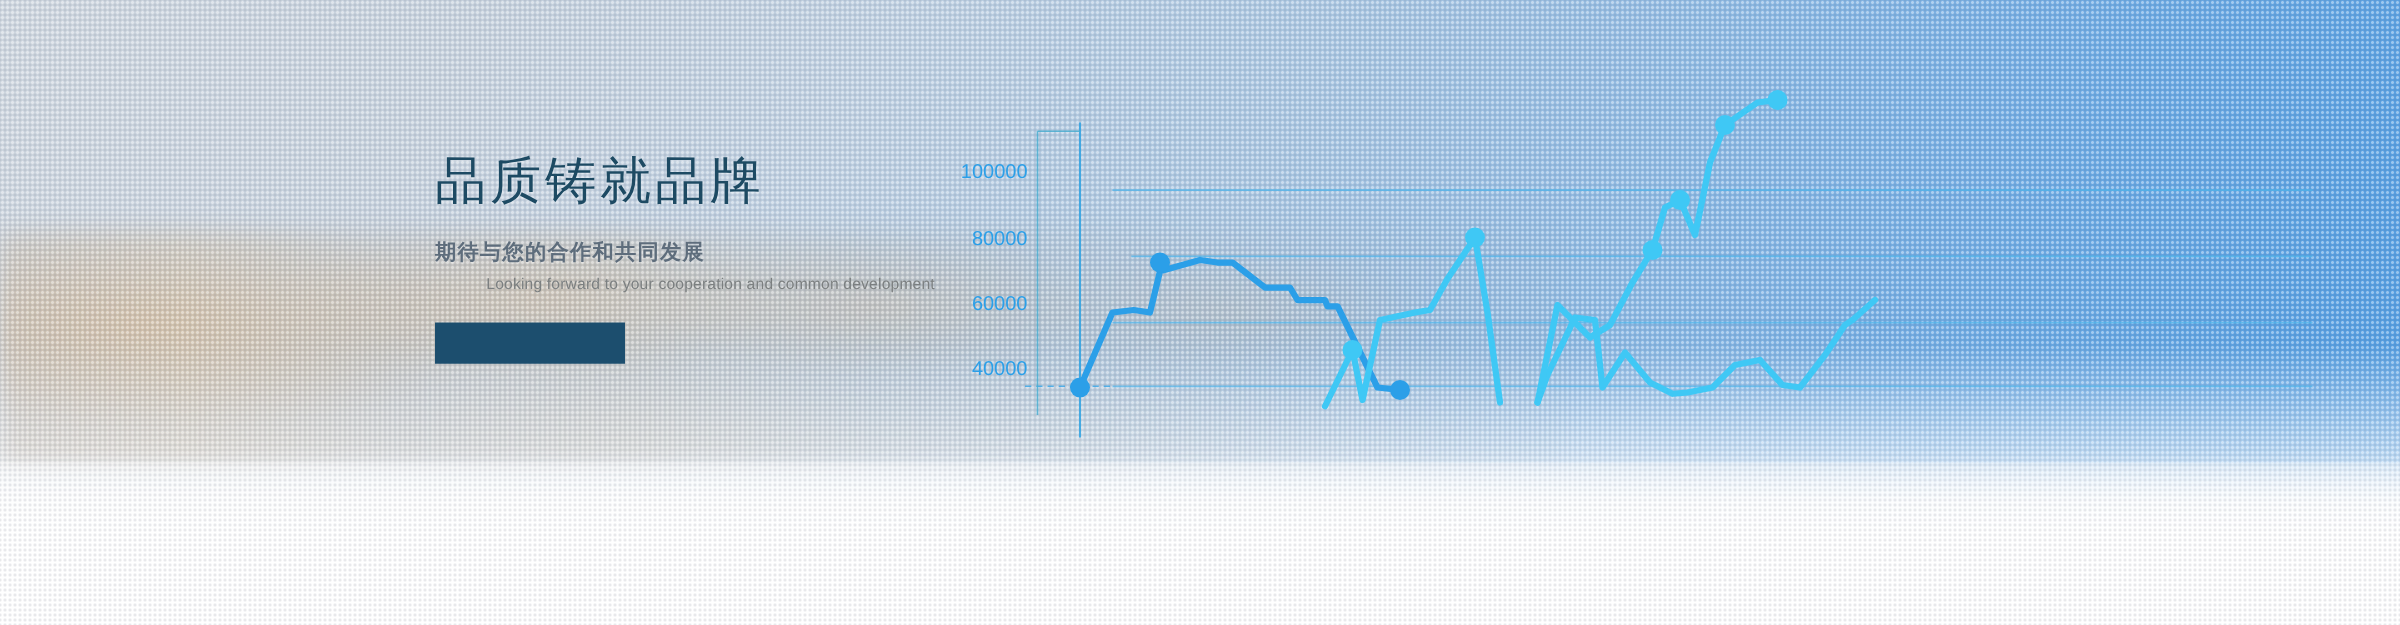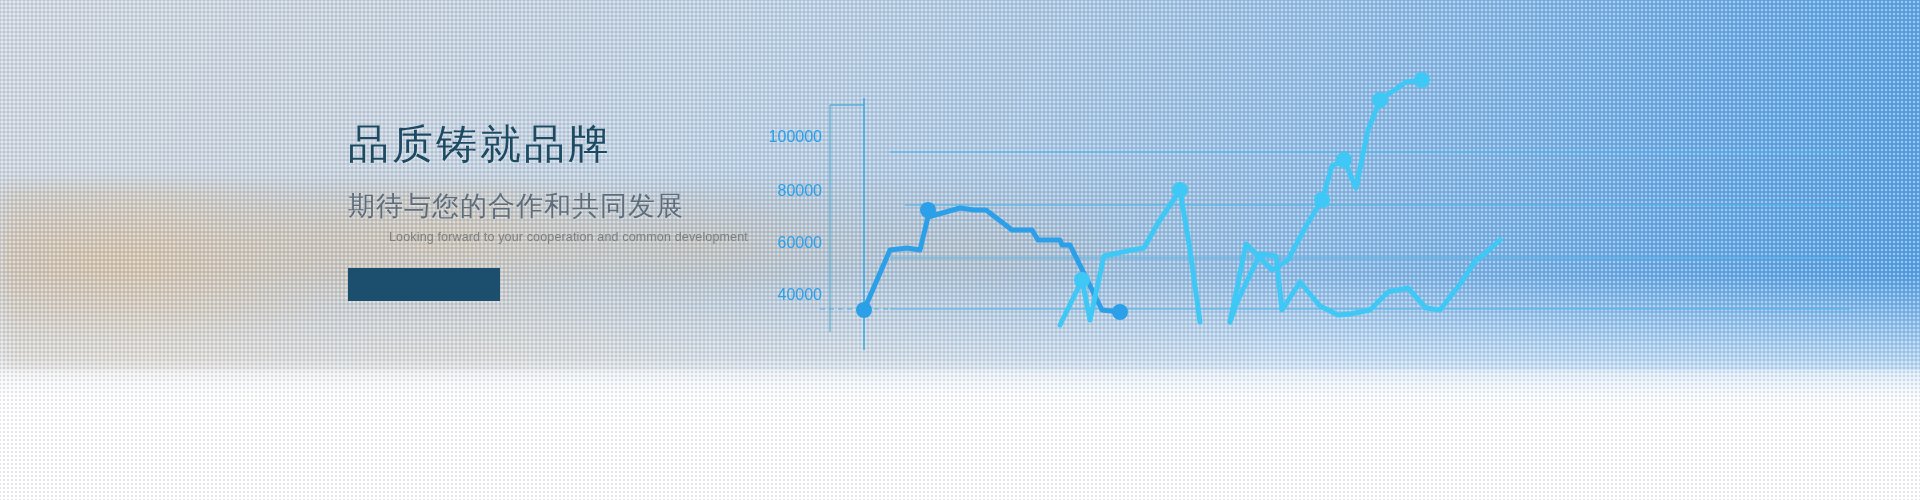--- a/index.html
+++ b/index.html
@@ -72,22 +72,22 @@
 
   
   .text-block{position:absolute;left:348px;top:124px;width:420px;}
   .headline{
     font-size:41px;line-height:1;letter-spacing:3px;
     color:#1d4a63;font-weight:400;
     text-shadow:0 1px 2px rgba(255,255,255,.45);
   }
   .subhead{
     margin-top:28px;
-    font-size:27px;line-height:1;letter-spacing:1px;
-    color:#5e6d7c;font-weight:400;
+    font-size:17px;line-height:1;letter-spacing:1px;
+    color:#5e6d7c;font-weight:700;
     text-shadow:0 1px 2px rgba(255,255,255,.4);
   }
   .eng{
     margin-top:11px;
     font-size:12.5px;line-height:1;letter-spacing:.15px;
     color:#7b7f80;font-weight:400;padding-left:41px;
   }
   .cta-button{
     margin-top:24px;
     width:152px;height:33px;

